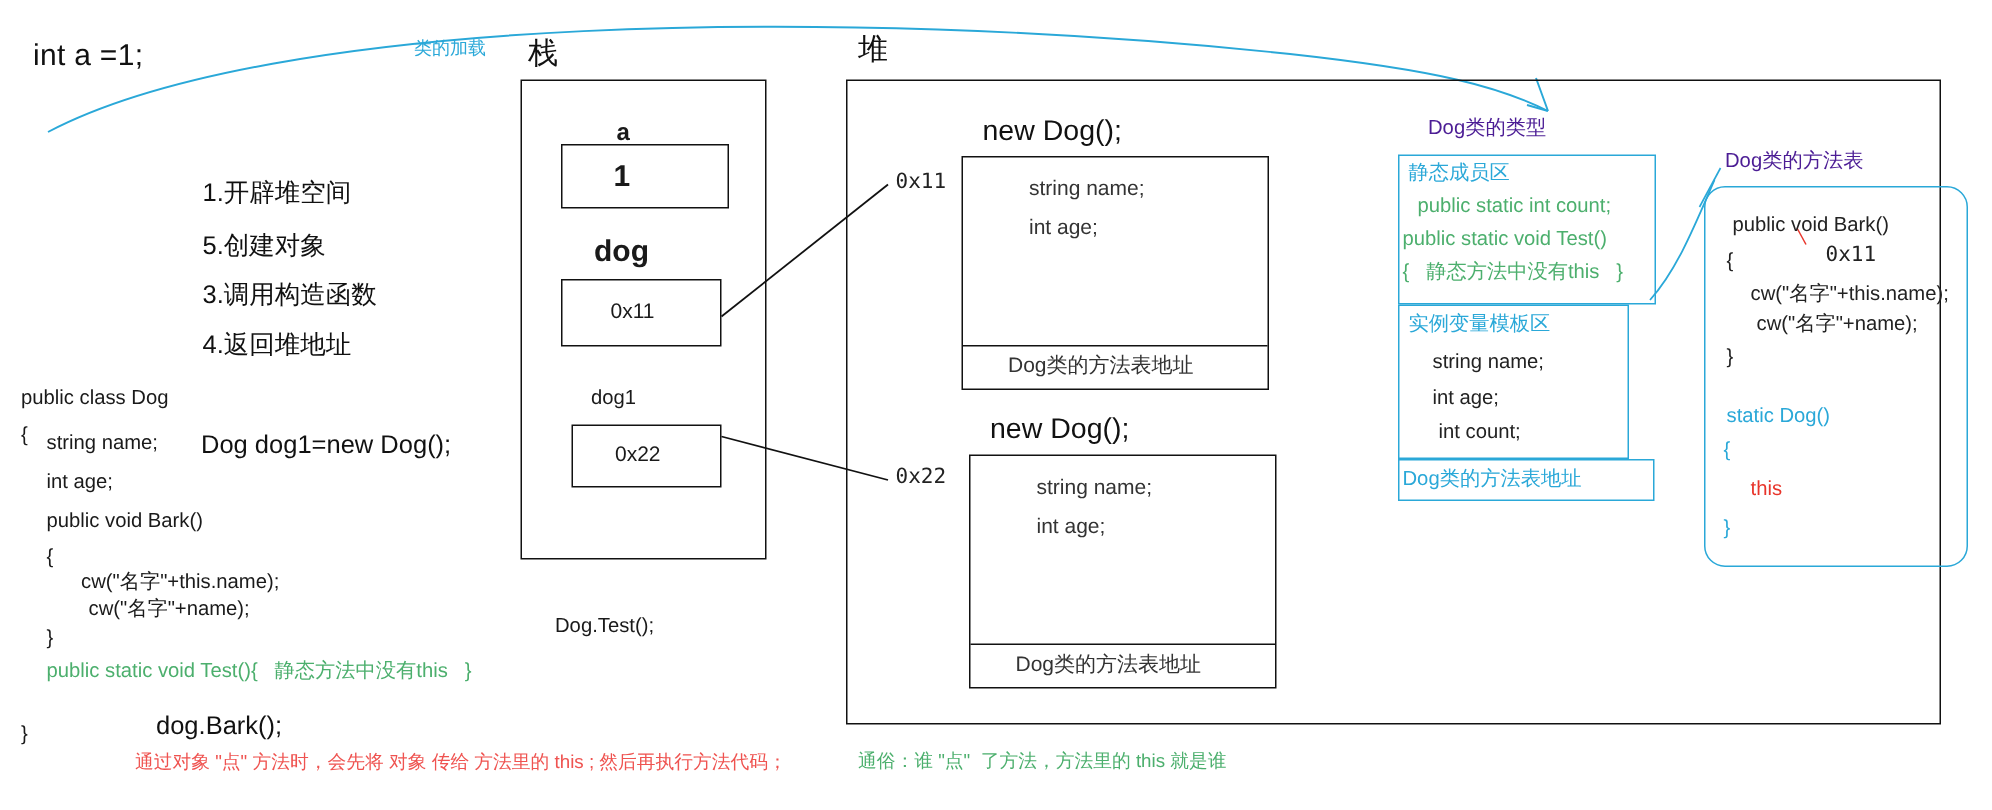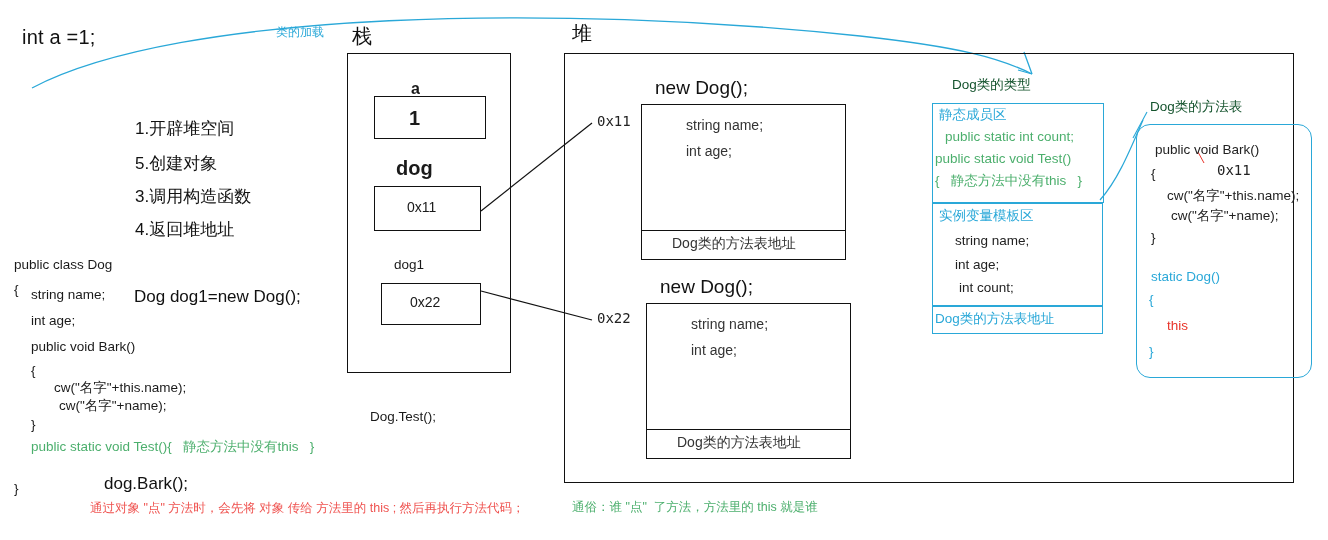--- a/index.html
+++ b/index.html
@@ -38,21 +38,21 @@
   .slot-val { font-size: 14px; }
 
   .heap-title { font-size: 19px; color: #111; }
   .obj-field { font-size: 14px; color: #333; }
   .obj-mt { font-size: 14px; color: #333; }
   .addr-label { font-size: 14px; color: #222; font-family: "DejaVu Sans Mono", monospace; }
 
   
   .blue-t { color: #2aa8d8; font-size: 13.5px; }
   .green-t { color: #4caf6d; font-size: 13.5px; }
-  .blue-head { color: #14532d; font-size: 13.5px; }
+  .blue-head { color: #4c1d95; font-size: 13.5px; }
   .dark-t { color: #222; font-size: 13.5px; }
   .red-t { color: #e8342a; font-size: 13.5px; }
 
   .note-red { color: #ef5350; font-size: 12.5px; }
   .note-green { color: #4caf6d; font-size: 12.5px; }
 
   .curve-label { color: #2aa8d8; font-size: 12px; }
 
   svg.overlay { position: absolute; left: 0; top: 0; width: 1328px; height: 540px; pointer-events: none; }
 </style>
@@ -150,21 +150,21 @@
 
   <div class="txt blue-head" style="left:952px; top:78px;">Dog类的类型</div>
 
   <div class="bluebox" style="left:932px; top:103px; width:172px; height:100px;">
     <div class="txt blue-t" style="left:6px; top:4px;">静态成员区</div>
     <div class="txt green-t" style="left:12px; top:26px;">public static int count;</div>
     <div class="txt green-t" style="left:2px; top:48px;">public static void Test()</div>
     <div class="txt green-t" style="left:2px; top:70px;">{   静态方法中没有this   }</div>
   </div>
 
-  <div class="bluebox" style="left:932px; top:203px; width:171px; height:103px;">
+  <div class="bluebox" style="left:932px; top:203px; width:154px; height:103px;">
     <div class="txt blue-t" style="left:6px; top:5px;">实例变量模板区</div>
     <div class="txt dark-t" style="left:22px; top:30px;">string name;</div>
     <div class="txt dark-t" style="left:22px; top:54px;">int age;</div>
     <div class="txt dark-t" style="left:26px; top:77px;">int count;</div>
   </div>
 
   <div class="bluebox" style="left:932px; top:306px; width:171px; height:28px;">
     <div class="txt blue-t" style="left:2px; top:5px;">Dog类的方法表地址</div>
   </div>
 

